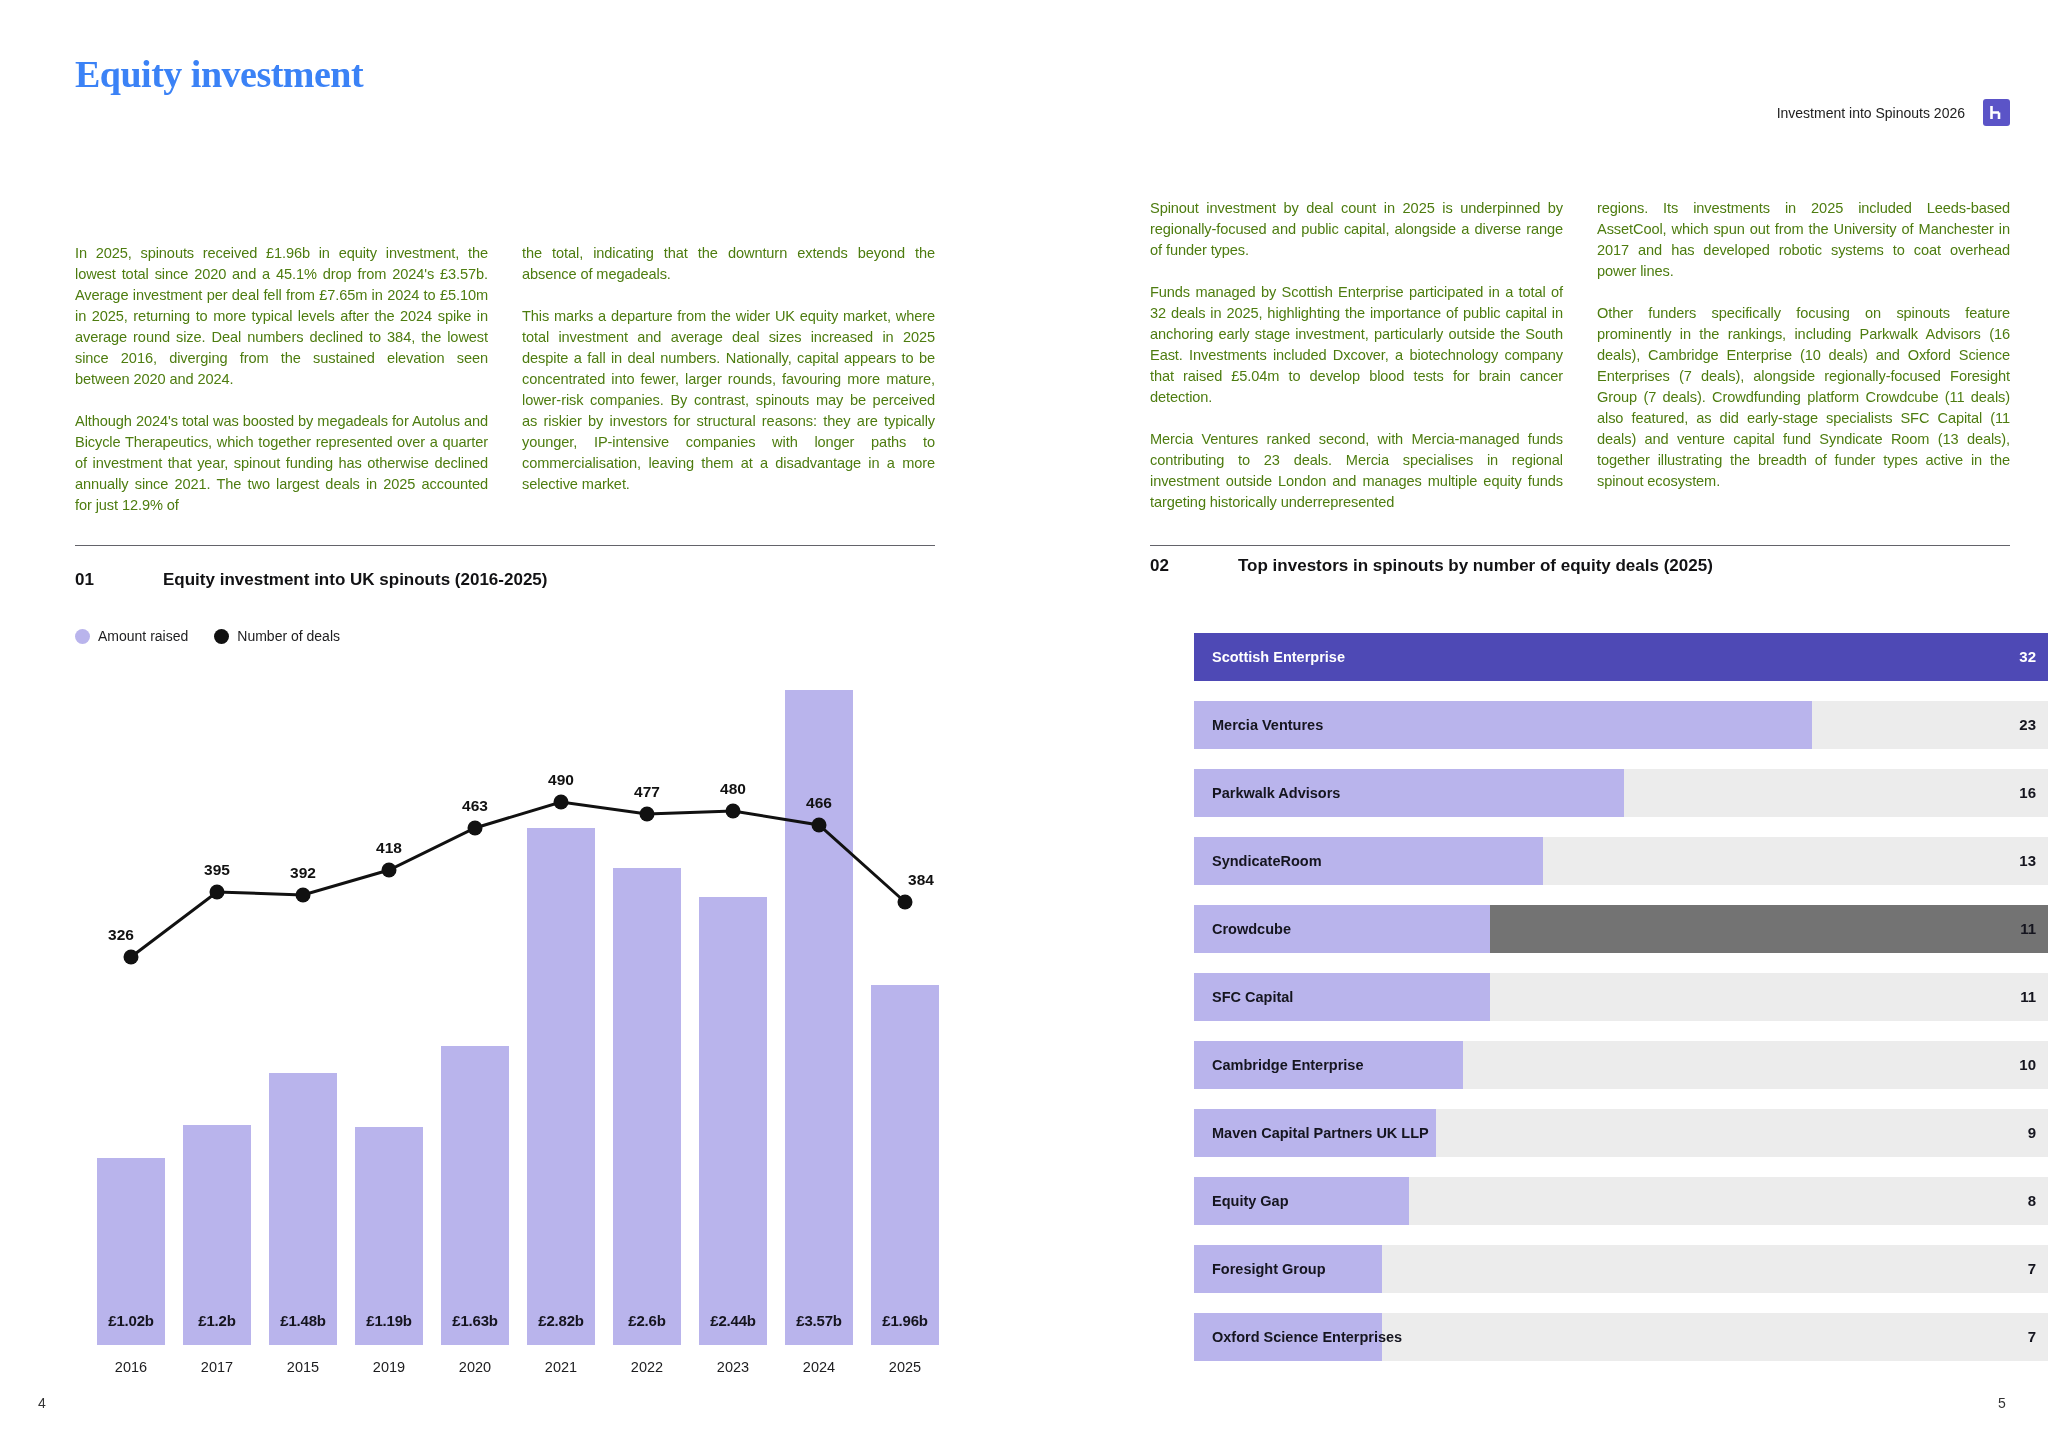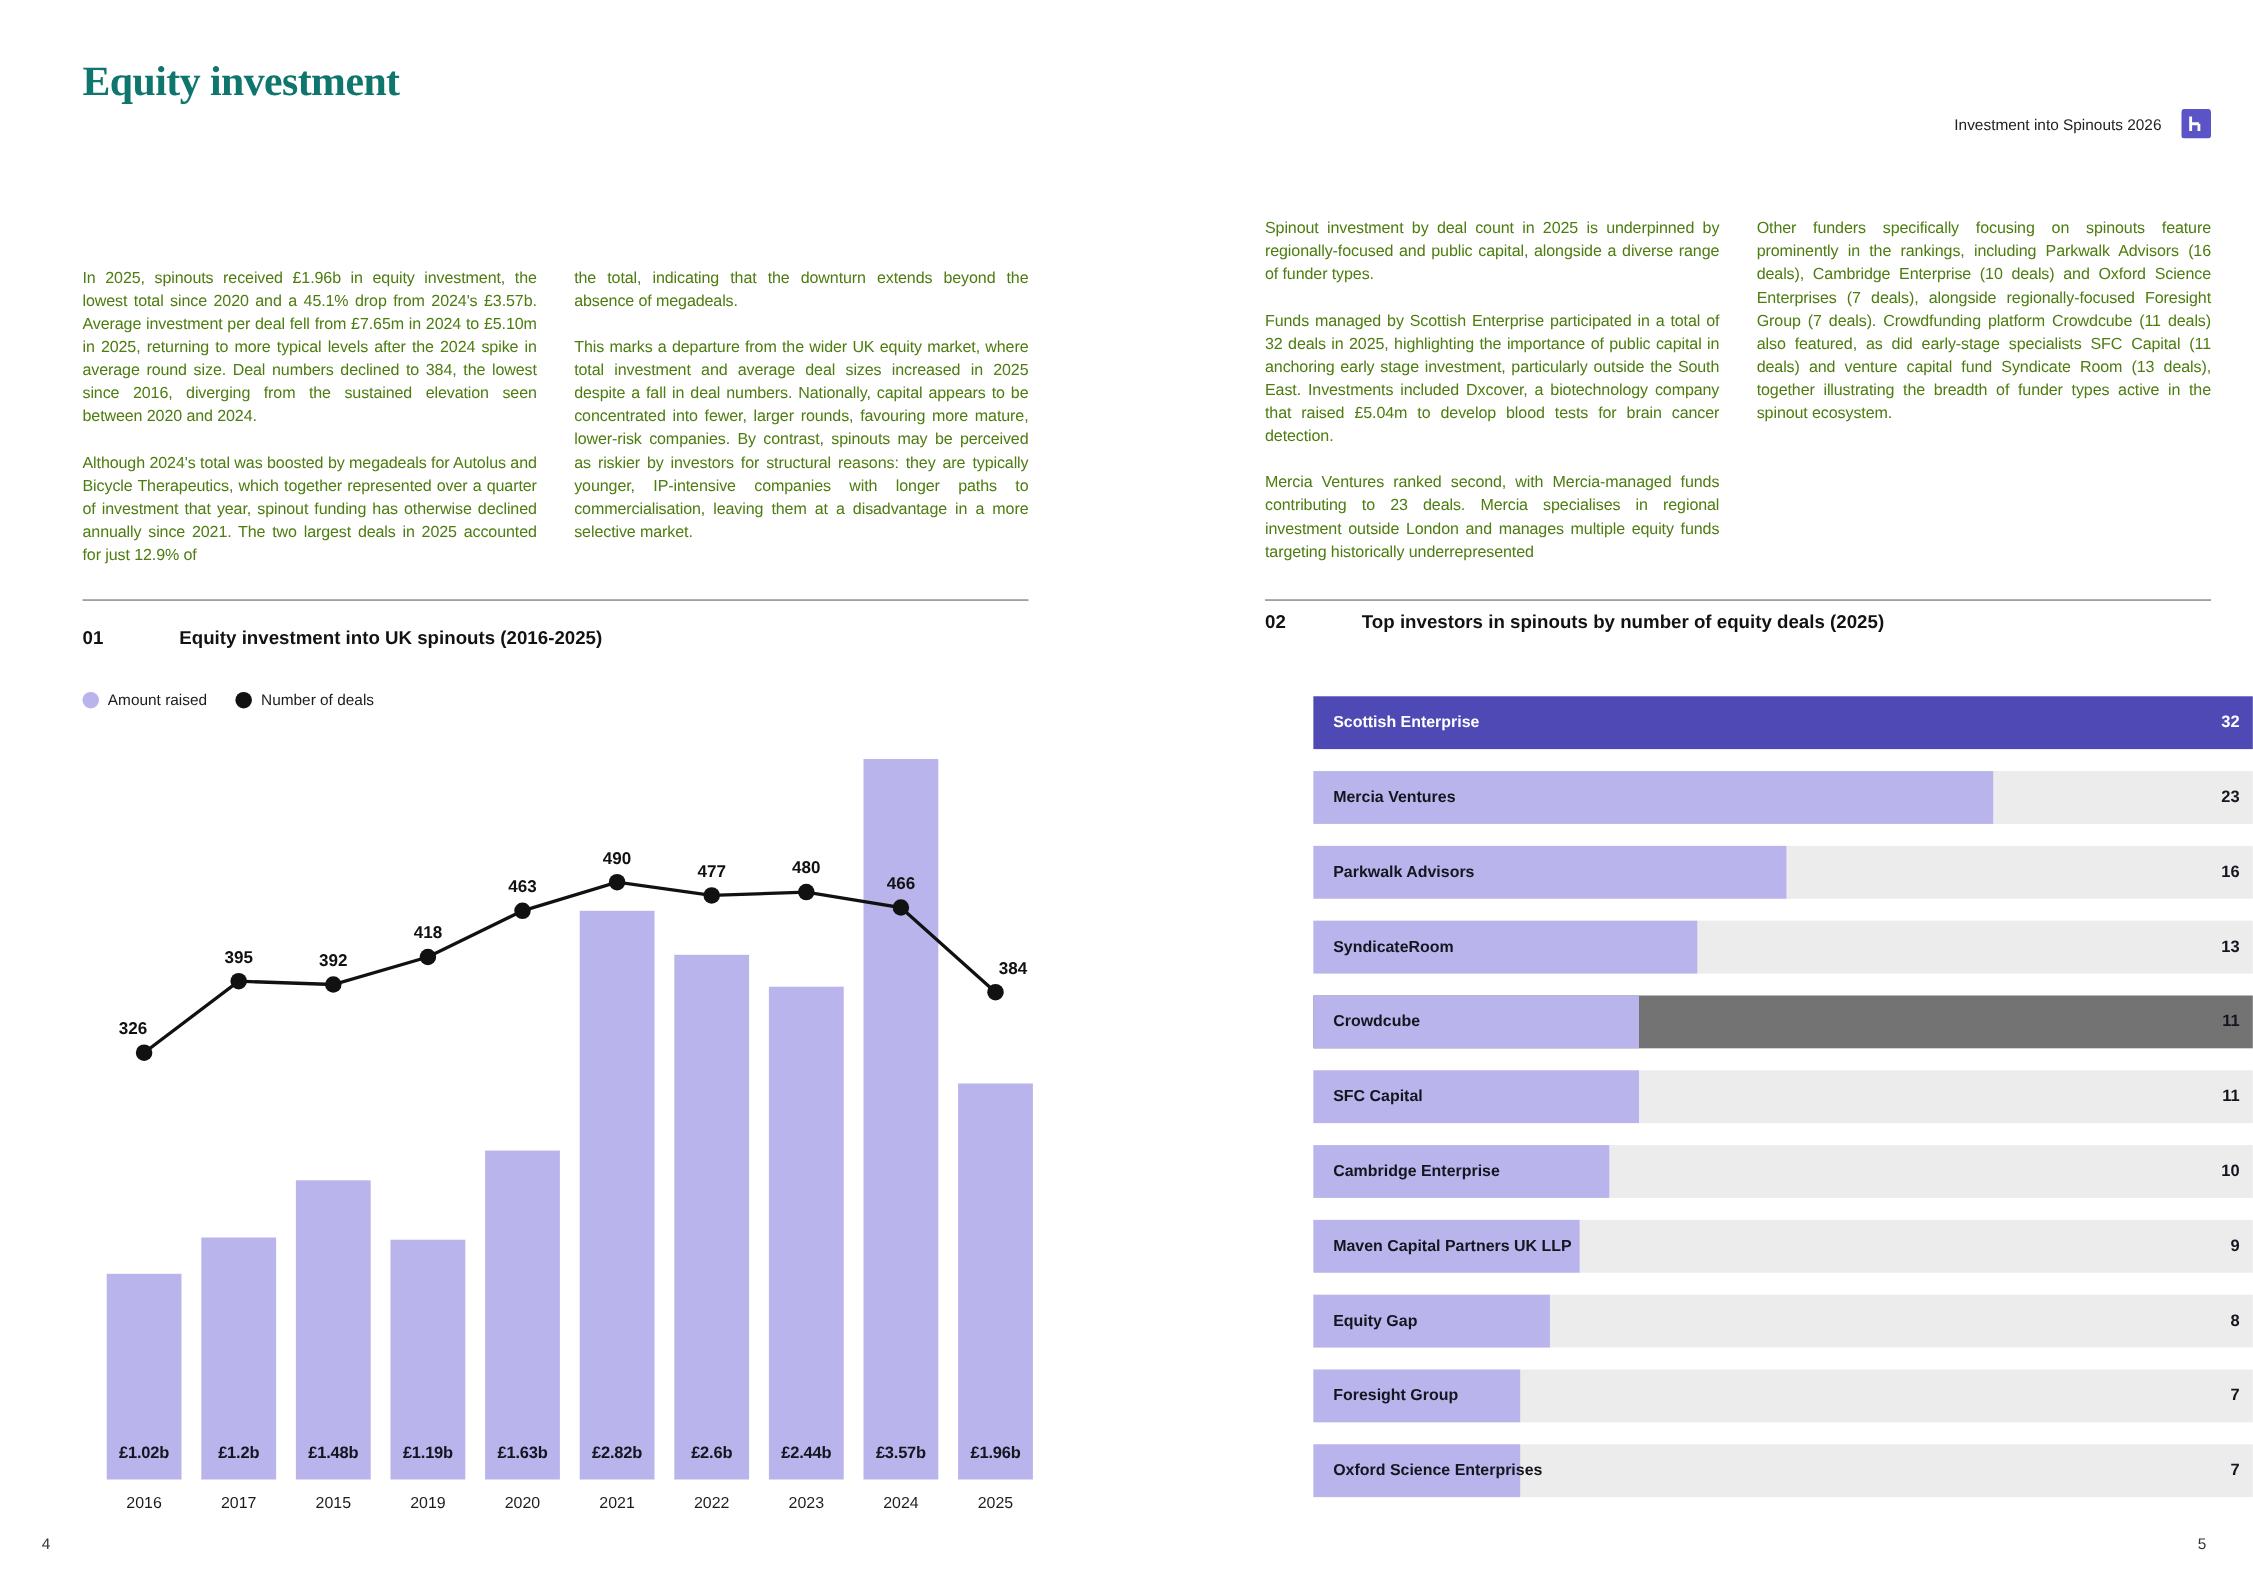--- a/index.html
+++ b/index.html
@@ -5,21 +5,21 @@
   html,body{margin:0;padding:0;}
   body{
     width:2048px;height:1448px;position:relative;background:#ffffff;
     font-family:"Liberation Sans", sans-serif;color:#1c1c1e;
     -webkit-font-smoothing:antialiased;overflow:hidden;
   }
   .abs{position:absolute;}
   
   .doc-title{
     font-family:"Liberation Serif", serif;font-weight:700;font-size:38px;
-    letter-spacing:-0.5px;color:#0f766e;
+    letter-spacing:-0.5px;color:#3b82f6;
   }
   .meta-row{display:flex;align-items:center;gap:18px;justify-content:flex-end;}
   .meta-text{font-size:14px;color:#222;}
   
   .text-cols{display:flex;gap:34px;}
   .text-col{flex:1;}
   .text-col p{
     margin:0 0 21px 0;font-size:14.6px;line-height:21px;text-align:justify;
     color:#4d7c0f;letter-spacing:-0.1px;
   }
@@ -82,20 +82,21 @@
     </div>
 </div>
 
 <div class="abs text-cols" style="left:1150px;top:198px;width:860px;">
   <div class="text-col">
       <p>Spinout investment by deal count in 2025 is underpinned by regionally-focused and public capital, alongside a diverse range of funder types.</p>
       <p>Funds managed by Scottish Enterprise participated in a total of 32 deals in 2025, highlighting the importance of public capital in anchoring early stage investment, particularly outside the South East. Investments included Dxcover, a biotechnology company that raised £5.04m to develop blood tests for brain cancer detection.</p>
       <p>Mercia Ventures ranked second, with Mercia-managed funds contributing to 23 deals. Mercia specialises in regional investment outside London and manages multiple equity funds targeting historically underrepresented</p>
     </div>
   <div class="text-col">
+      <p>regions. Its investments in 2025 included Leeds-based AssetCool, which spun out from the University of Manchester in 2017 and has developed robotic systems to coat overhead power lines.</p>
       <p>Other funders specifically focusing on spinouts feature prominently in the rankings, including Parkwalk Advisors (16 deals), Cambridge Enterprise (10 deals) and Oxford Science Enterprises (7 deals), alongside regionally-focused Foresight Group (7 deals). Crowdfunding platform Crowdcube (11 deals) also featured, as did early-stage specialists SFC Capital (11 deals) and venture capital fund Syndicate Room (13 deals), together illustrating the breadth of funder types active in the spinout ecosystem.</p>
     </div>
 </div>
 
 <div class="abs rule" style="left:75px;top:545px;width:860px;"></div>
 <div class="abs sec-head" style="left:75px;top:570px;width:860px;">
   <span class="sec-num">01</span>
   <span>Equity investment into UK spinouts (2016-2025)</span>
 </div>
 <div class="abs legend" id="legend01" style="left:75px;top:628px;">

